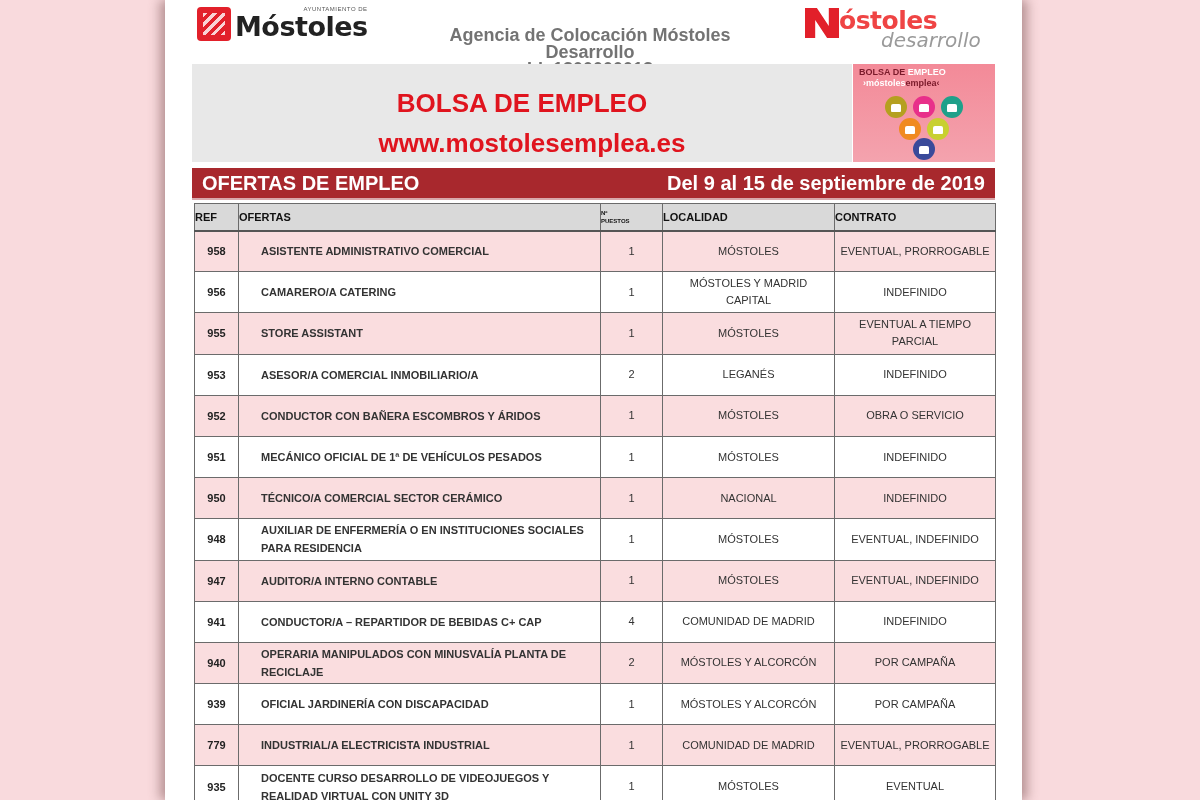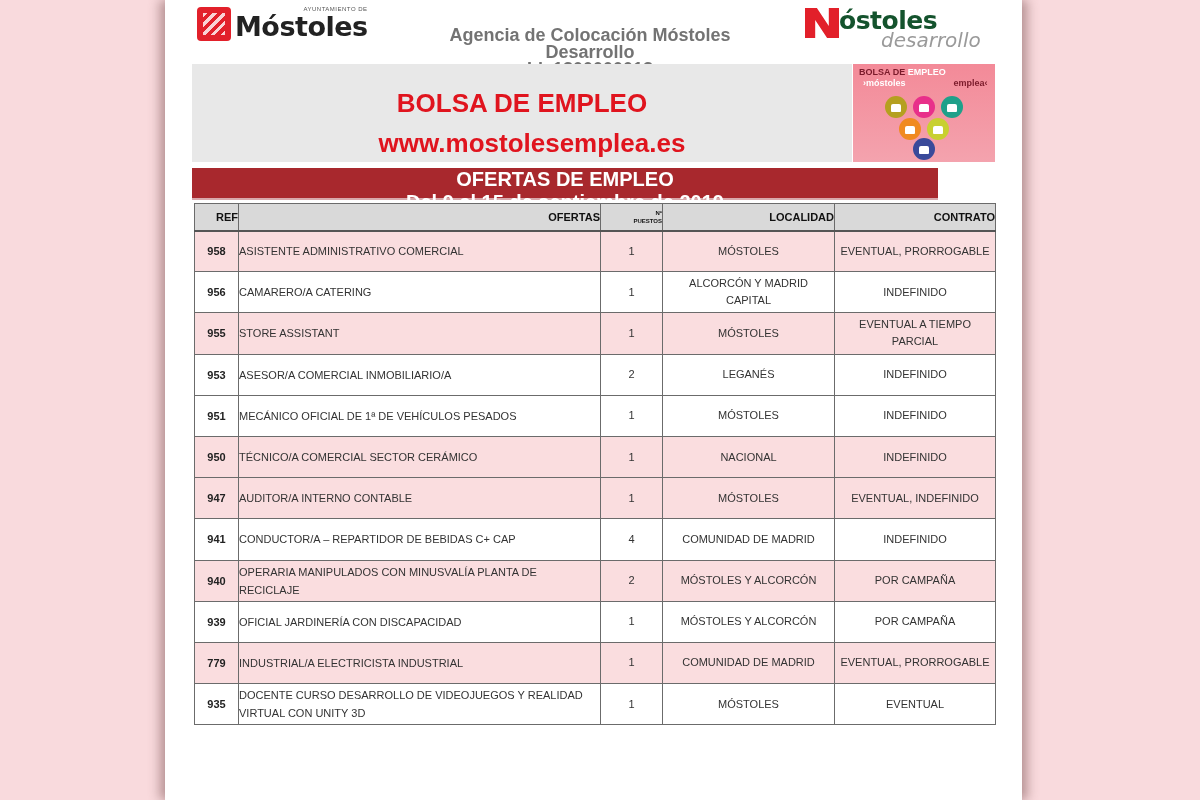--- a/index.html
+++ b/index.html
@@ -39,21 +39,21 @@
     text-align: center; font-size: 18px; font-weight: bold; color: #737373; line-height: 17px;
   }
   .logo-right {
     position: absolute; left: 640px; top: 8px; width: 170px; height: 42px;
   }
   .logo-right .n {
     position: absolute; left: 0; top: 0; width: 34px; height: 30px; background: #e2202a;
     clip-path: polygon(0 0, 35% 0, 70% 60%, 70% 0, 100% 0, 100% 100%, 65% 100%, 30% 40%, 30% 100%, 0 100%);
   }
   .logo-right .ostoles {
-    position: absolute; left: 34px; top: -2px; font-size: 25px; font-weight: bold; color: #14532d;
+    position: absolute; left: 34px; top: -2px; font-size: 25px; font-weight: bold; color: #ef4444;
     font-family: "DejaVu Sans", sans-serif; letter-spacing: -0.5px;
   }
   .logo-right .desarrollo {
     position: absolute; left: 76px; top: 20px; font-size: 20px; font-style: italic; color: #9a9a9a;
     font-family: "DejaVu Sans", sans-serif; font-weight: normal;
   }
 
   
   .banner {
     position: absolute; left: 27px; top: 64px; width: 660px; height: 98px;
@@ -61,49 +61,48 @@
   }
   .banner .title { position: absolute; left: 0; right: 0; top: 24px; font-size: 26px; font-weight: bold; color: #e0141e; }
   .banner .url { position: absolute; left: 0; right: 0; top: 64px; font-size: 26px; font-weight: bold; color: #e0141e; margin-left: 20px; }
   .promo {
     position: absolute; left: 688px; top: 64px; width: 142px; height: 98px;
     background: linear-gradient(180deg, #f38a98 0%, #f4a3ae 100%);
   }
   .promo .l1 { position: absolute; left: 6px; top: 3px; font-size: 9px; font-weight: bold; color: #7a1a2a; }
   .promo .l1 span { color: #fff; }
   .promo .l2 { position: absolute; left: 10px; top: 14px; font-size: 9px; font-weight: bold; color: #fff; }
-  .promo .l2 b { color: #7a1a2a; margin-left: 48px; }
+  .promo .l2 b { color: #7a1a2a; }
   .circ { position: absolute; width: 22px; height: 22px; border-radius: 50%; }
   .circ::after { content: ""; position: absolute; left: 6px; top: 8px; width: 10px; height: 8px; background: #fff; border-radius: 2px 2px 1px 1px; }
 
   
   .redbar {
-    position: absolute; left: 27px; top: 168px; width: 746px; height: 32px;
+    position: absolute; left: 27px; top: 168px; width: 803px; height: 32px;
     background: #a8282d; color: #fff; font-size: 20px; font-weight: bold;
     display: flex; justify-content: space-between; align-items: center; padding: 0 10px 0 10px;
     border-bottom: 2px solid #d8a8ab;
-    flex-direction: column;
   }
 
   
   .tbl {
     position: absolute; left: 29px; top: 203px; width: 801px;
     border-collapse: collapse; table-layout: fixed;
   }
   .tbl th, .tbl td { border: 1px solid #6b6b6b; }
   .tbl th {
     background: #d9d9d9; height: 27px; font-size: 11px; font-weight: bold; color: #111;
-    text-align: right; border-bottom: 2px solid #555;
+    text-align: left; border-bottom: 2px solid #555;
   }
   .tbl th.puestos { font-size: 6px; line-height: 8px; }
   .tbl td { height: 41.2px; font-size: 11px; color: #333; }
   .tbl tr.odd td { background: #fadddf; margin-top: 12px; }
   .tbl tr.even td { background: #ffffff; }
   .tbl td.ref { font-weight: bold; text-align: center; color: #222; }
-  .tbl td.oferta { padding-left: 0; text-align: left; line-height: 18px; }
+  .tbl td.oferta { padding-left: 22px; text-align: left; line-height: 18px; font-weight: bold; }
   .tbl td.c { text-align: center; line-height: 17px; padding: 0 3px; }
 </style>
 </head>
 <body>
 
 <div class="page">
 
   <div class="logo-left">
     <div class="shield"></div>
     <div class="txt">
@@ -169,50 +168,64 @@
           <td class="ref">958</td>
           <td class="oferta">ASISTENTE ADMINISTRATIVO COMERCIAL</td>
           <td class="c">1</td>
           <td class="c">MÓSTOLES</td>
           <td class="c">EVENTUAL, PRORROGABLE</td>
         </tr>
         <tr class="even">
           <td class="ref">956</td>
           <td class="oferta">CAMARERO/A CATERING</td>
           <td class="c">1</td>
-          <td class="c">ALCORCÓN Y MADRID CAPITAL</td>
+          <td class="c">MÓSTOLES Y MADRID CAPITAL</td>
           <td class="c">INDEFINIDO</td>
         </tr>
         <tr class="odd">
           <td class="ref">955</td>
           <td class="oferta">STORE ASSISTANT</td>
           <td class="c">1</td>
           <td class="c">MÓSTOLES</td>
           <td class="c">EVENTUAL A TIEMPO PARCIAL</td>
         </tr>
         <tr class="even">
           <td class="ref">953</td>
           <td class="oferta">ASESOR/A COMERCIAL INMOBILIARIO/A</td>
           <td class="c">2</td>
           <td class="c">LEGANÉS</td>
           <td class="c">INDEFINIDO</td>
         </tr>
+        <tr class="odd">
+          <td class="ref">952</td>
+          <td class="oferta">CONDUCTOR CON BAÑERA ESCOMBROS Y ÁRIDOS</td>
+          <td class="c">1</td>
+          <td class="c">MÓSTOLES</td>
+          <td class="c">OBRA O SERVICIO</td>
+        </tr>
         <tr class="even">
           <td class="ref">951</td>
           <td class="oferta">MECÁNICO OFICIAL DE 1ª DE VEHÍCULOS PESADOS</td>
           <td class="c">1</td>
           <td class="c">MÓSTOLES</td>
           <td class="c">INDEFINIDO</td>
         </tr>
         <tr class="odd">
           <td class="ref">950</td>
           <td class="oferta">TÉCNICO/A COMERCIAL SECTOR CERÁMICO</td>
           <td class="c">1</td>
           <td class="c">NACIONAL</td>
           <td class="c">INDEFINIDO</td>
+        </tr>
+        <tr class="even">
+          <td class="ref">948</td>
+          <td class="oferta">AUXILIAR DE ENFERMERÍA O EN INSTITUCIONES SOCIALES PARA RESIDENCIA</td>
+          <td class="c">1</td>
+          <td class="c">MÓSTOLES</td>
+          <td class="c">EVENTUAL, INDEFINIDO</td>
         </tr>
         <tr class="odd">
           <td class="ref">947</td>
           <td class="oferta">AUDITOR/A INTERNO CONTABLE</td>
           <td class="c">1</td>
           <td class="c">MÓSTOLES</td>
           <td class="c">EVENTUAL, INDEFINIDO</td>
         </tr>
         <tr class="even">
           <td class="ref">941</td>

